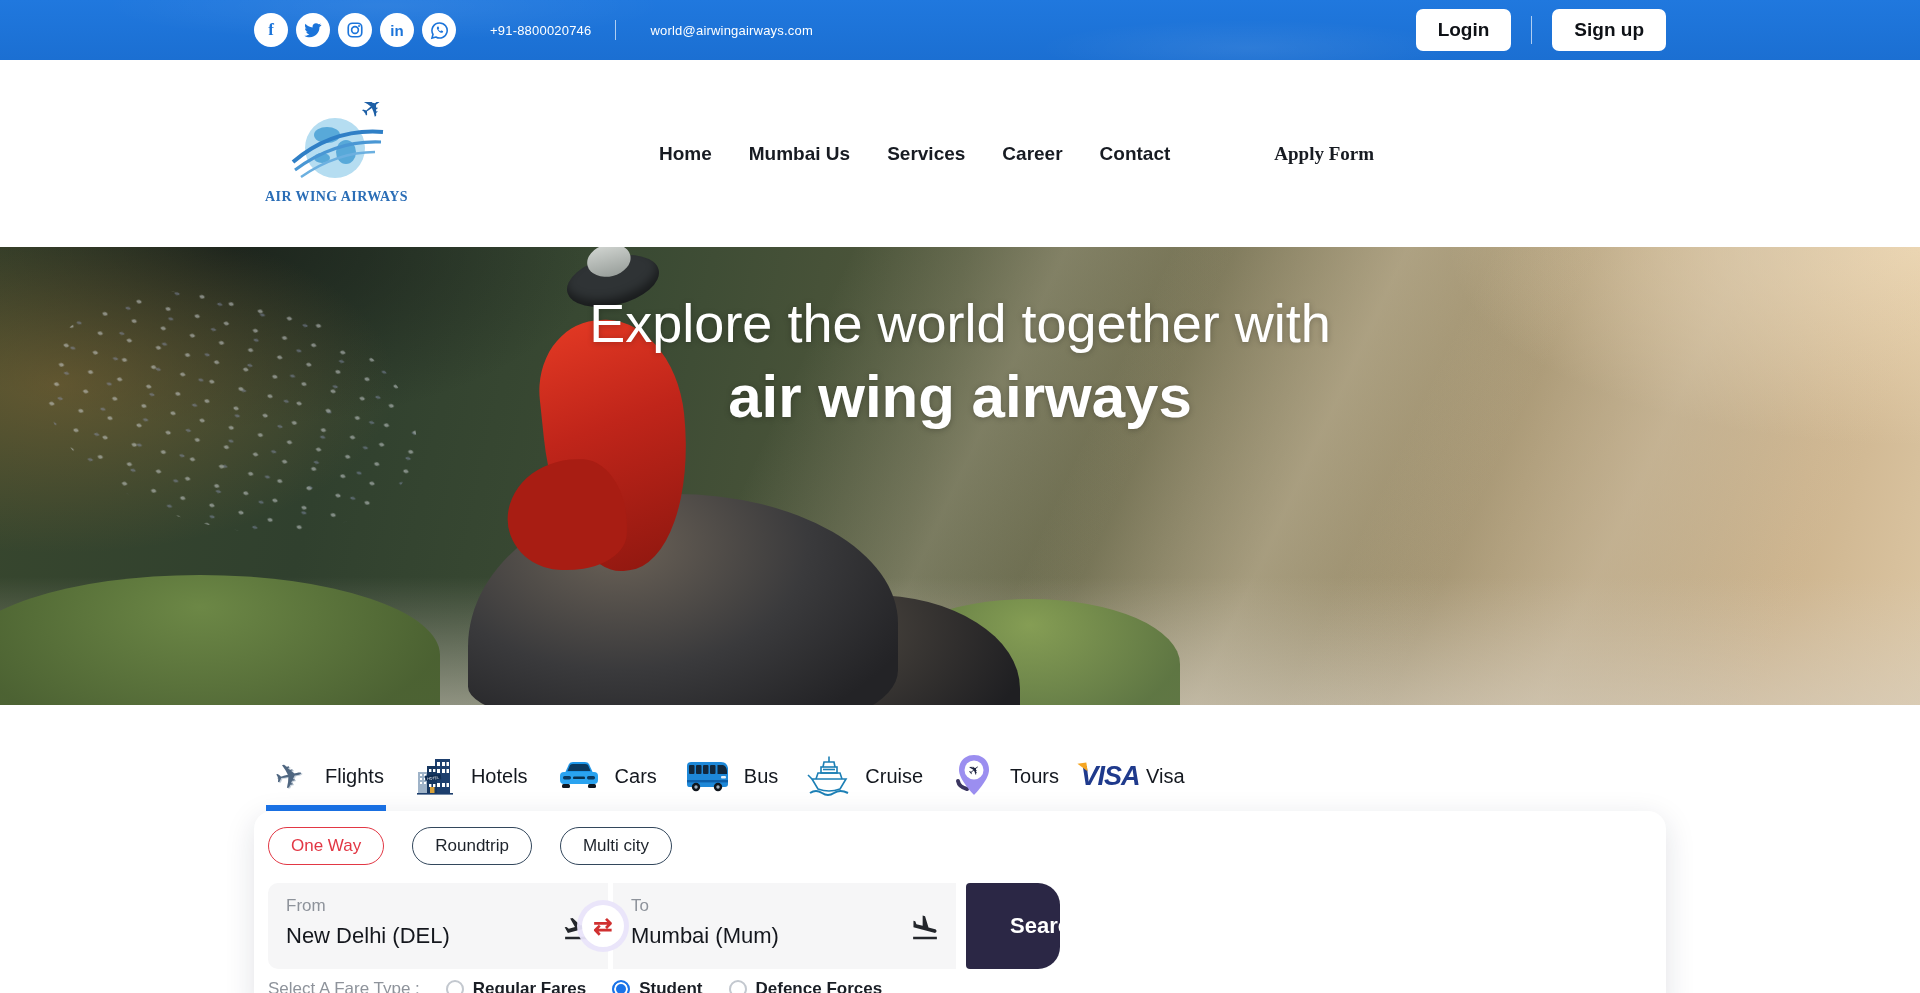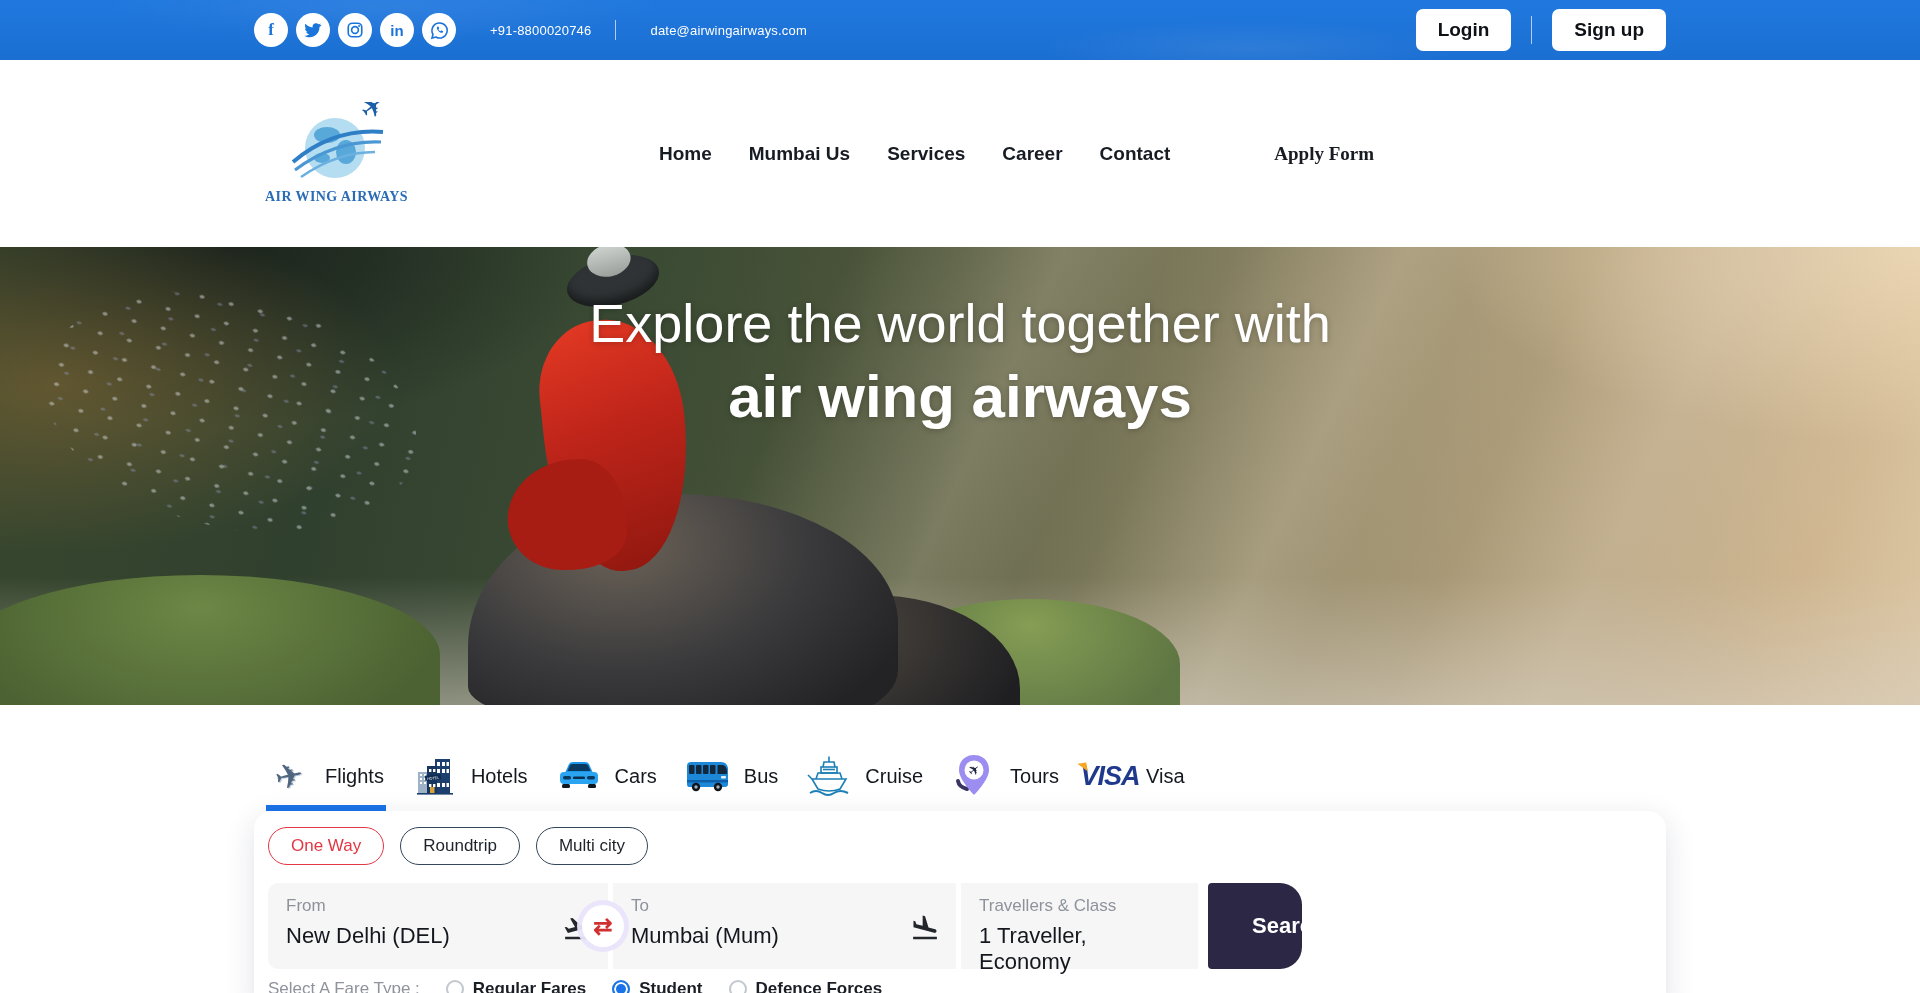--- a/index.html
+++ b/index.html
@@ -89,21 +89,21 @@
   .tab-label { font-size:20px; color:#14181f; }
   .plane-glyph { font-size:34px; color:#4f6680; display:inline-block; transform:rotate(-12deg);
       text-shadow:1px 1px 0 rgba(140,160,180,.5); }
   .visa-logo { font-style:italic; font-weight:700; font-size:27px; color:#1f3a8c;
       letter-spacing:-1px; position:relative; font-family:"Liberation Sans",sans-serif; }
   .visa-logo i { position:absolute; left:-3px; top:2px; width:0; height:0; border-left:9px solid transparent;
       border-top:9px solid #f5a623; transform:rotate(-8deg); }
 
   .card { background:#fff; border-radius:18px; box-shadow:0 8px 30px rgba(20,30,60,.13);
       padding:16px 16px 20px 14px; position:relative; }
-  .pills { display:flex; gap:16px; }
+  .pills { display:flex; gap:28px; }
   .pill { border-radius:22px; padding:8px 22px; font-size:17px; background:#fff;
       border:1.6px solid #33475c; color:#1d232b; font-family:inherit; cursor:pointer; }
   .pill.active { border-color:#e23744; color:#e23744; }
 
   .fields { display:flex; gap:5px; margin-top:18px; position:relative; height:86px; align-items:stretch; }
   .fblock { background:#f6f6f7; padding:13px 18px; position:relative; cursor:pointer; }
   .f-from { width:340px; border-radius:10px 0 0 10px; }
   .f-to { width:343px; }
   .f-date { width:347px; }
   .f-trav { width:237px; }
@@ -149,21 +149,21 @@
         </span>
       <span class="sicon">
         <svg width="19" height="19" viewBox="0 0 24 24" fill="none" stroke="currentColor" stroke-width="2">
             <path d="M12 2.5a9.5 9.5 0 0 0-8.2 14.3L2.5 21.5l4.9-1.3A9.5 9.5 0 1 0 12 2.5z"></path>
             <path fill="currentColor" stroke="none" d="M9 7.6c.3-.8 1.5-.9 1.8-.2l.7 1.4c.2.4 0 .8-.3 1.1l-.6.5c.5 1.1 1.4 2 2.5 2.5l.5-.6c.3-.3.7-.5 1.1-.3l1.4.7c.7.3.6 1.5-.2 1.8-.9.4-2 .4-2.9-.1-2-.9-3.5-2.5-4.2-4.5-.2-.8-.2-1.6.2-2.3z"></path>
           </svg>
       </span>
     </div>
     <span class="tb-contact">+91-8800020746</span>
     <span class="tb-vline"></span>
-    <span class="tb-contact">date@airwingairways.com</span>
+    <span class="tb-contact">world@airwingairways.com</span>
     <div class="tb-right">
       <button class="tb-btn">Login</button>
       <span class="tb-sep"></span>
       <button class="tb-btn">Sign up</button>
     </div>
   </div>
 </div>
 
 <header>
   <div class="container header-inner">
@@ -334,24 +334,20 @@
       <span class="swap">⇄</span>
       <div class="fblock f-to">
         <div class="flabel">To</div>
         <div class="fvalue">Mumbai (Mum)</div>
         <span class="fplane">
           <svg width="30" height="30" viewBox="0 0 24 24" fill="#23262b">
               <path d="M2.5 19h19v2h-19zM19.34 15.85c.8.21 1.62-.26 1.84-1.06.21-.8-.26-1.62-1.06-1.84l-5.31-1.42-2.76-9.03L10.12 2v8.28L5.15 8.95l-.93-2.32-1.45-.39v5.17z"></path>
             </svg>
         </span>
       </div>
-      <div class="fblock f-trav">
-        <div class="flabel">Travellers &amp; Class</div>
-        <div class="fvalue">1 Traveller, Economy</div>
-      </div>
       <button class="search-btn">Search</button>
     </div>
 
     <div class="fare">
       <span class="fare-label">Select A Fare Type :</span>
       <span class="fare-opt">
         <span class="radio"></span>
         <span>Regular Fares</span>
       </span>
       <span class="fare-opt">

